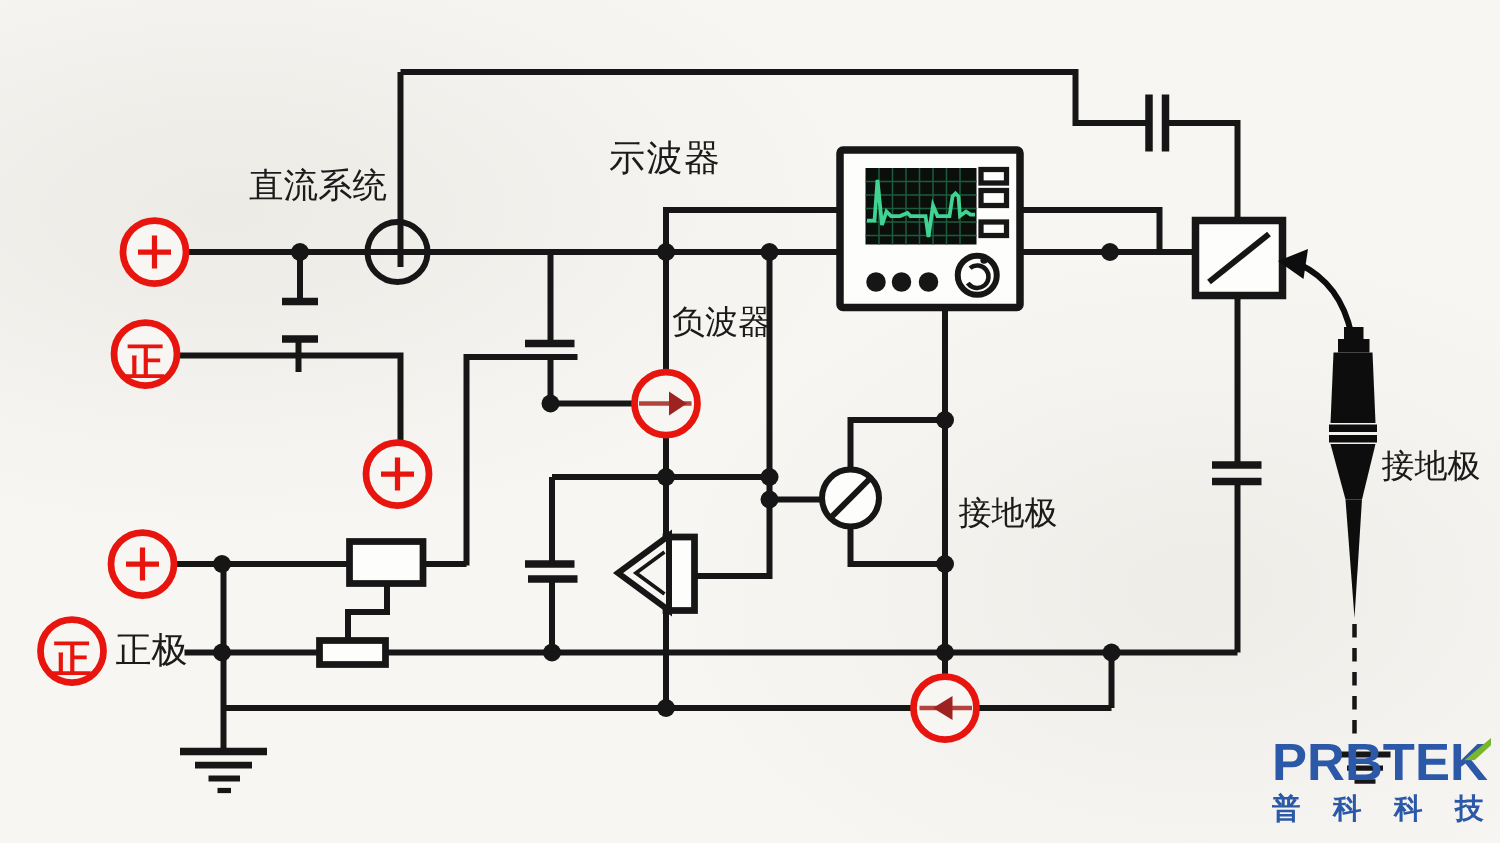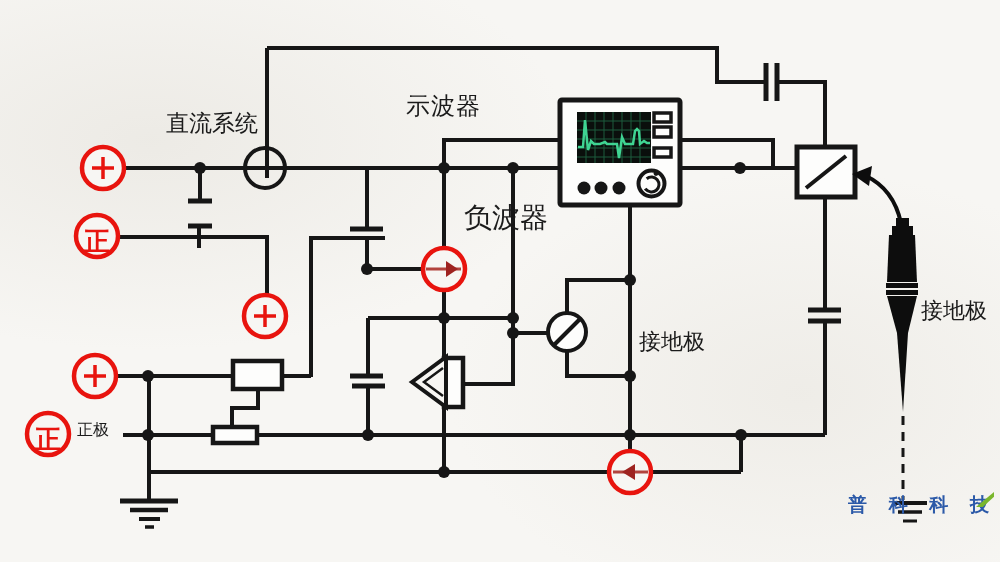--- a/index.html
+++ b/index.html
@@ -8,24 +8,24 @@
     background:
       radial-gradient(600px 300px at 15% 25%, rgba(228,225,218,.55), rgba(228,225,218,0) 70%),
       radial-gradient(500px 320px at 80% 70%, rgba(230,227,220,.5), rgba(230,227,220,0) 70%),
       #f7f6f3;
     font-family:"Liberation Serif","DejaVu Serif",serif;
   }
   #art{position:absolute;left:0;top:0;}
   .label{position:absolute;color:#1b1b1b;white-space:nowrap;line-height:1;}
   .lab-dc{left:166px;top:112px;font-size:23px;letter-spacing:0px;}
   .lab-scope{left:406px;top:94px;font-size:24px;letter-spacing:1px;}
-  .lab-neg{left:464px;top:204px;font-size:28px;}
+  .lab-neg{left:448px;top:204px;font-size:22px;}
   .lab-gnd-mid{left:639px;top:331px;font-size:22px;}
   .lab-gnd-probe{left:921px;top:300px;font-size:22px;}
-  .lab-pos{left:77px;top:422px;font-size:16px;}
+  .lab-pos{left:77px;top:422px;font-size:24px;}
   .red-glyph{position:absolute;width:42px;text-align:center;color:#e8140e;font-size:26px;font-weight:bold;}
   .glyph-upper{left:76px;top:224px;}
   .glyph-lower{left:27px;top:422px;}
   .logo{position:absolute;left:848px;top:491px;width:148px;font-family:"Liberation Sans","DejaVu Sans",sans-serif;}
   .logo-brand{font-size:35px;font-weight:bold;color:#2b59a8;letter-spacing:0px;line-height:1;position:relative;}
   .logo-k-accent{position:absolute;left:128px;top:1px;width:18px;height:15px;background:#7ab62c;
     clip-path:polygon(100% 0, 0 100%, 38% 100%, 100% 32%);}
   .logo-cn{display:flex;justify-content:space-between;width:141px;margin-top:4px;
     font-size:19px;font-weight:bold;color:#2b59a8;line-height:1;}
 </style>
@@ -204,20 +204,21 @@
   <div class="label lab-dc">直流系统</div>
   <div class="label lab-scope">示波器</div>
   <div class="label lab-neg">负波器</div>
   <div class="label lab-gnd-mid">接地极</div>
   <div class="label lab-gnd-probe">接地极</div>
   <div class="label lab-pos">正极</div>
   <div class="red-glyph glyph-upper">正</div>
   <div class="red-glyph glyph-lower">正</div>
 
   <div class="logo">
+    <div class="logo-brand">PRBTEK</div>
     <div class="logo-k-accent"></div>
     <div class="logo-cn">
         <span>普</span>
         <span>科</span>
         <span>科</span>
         <span>技</span>
       </div>
   </div>
 
 </div>

